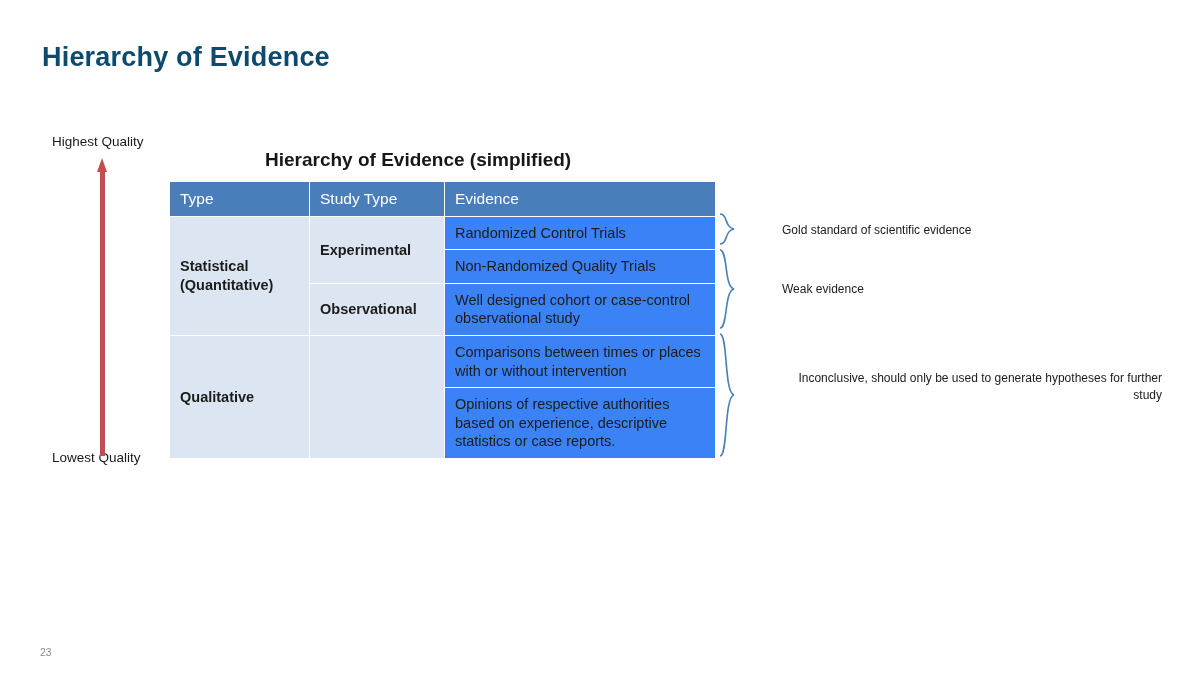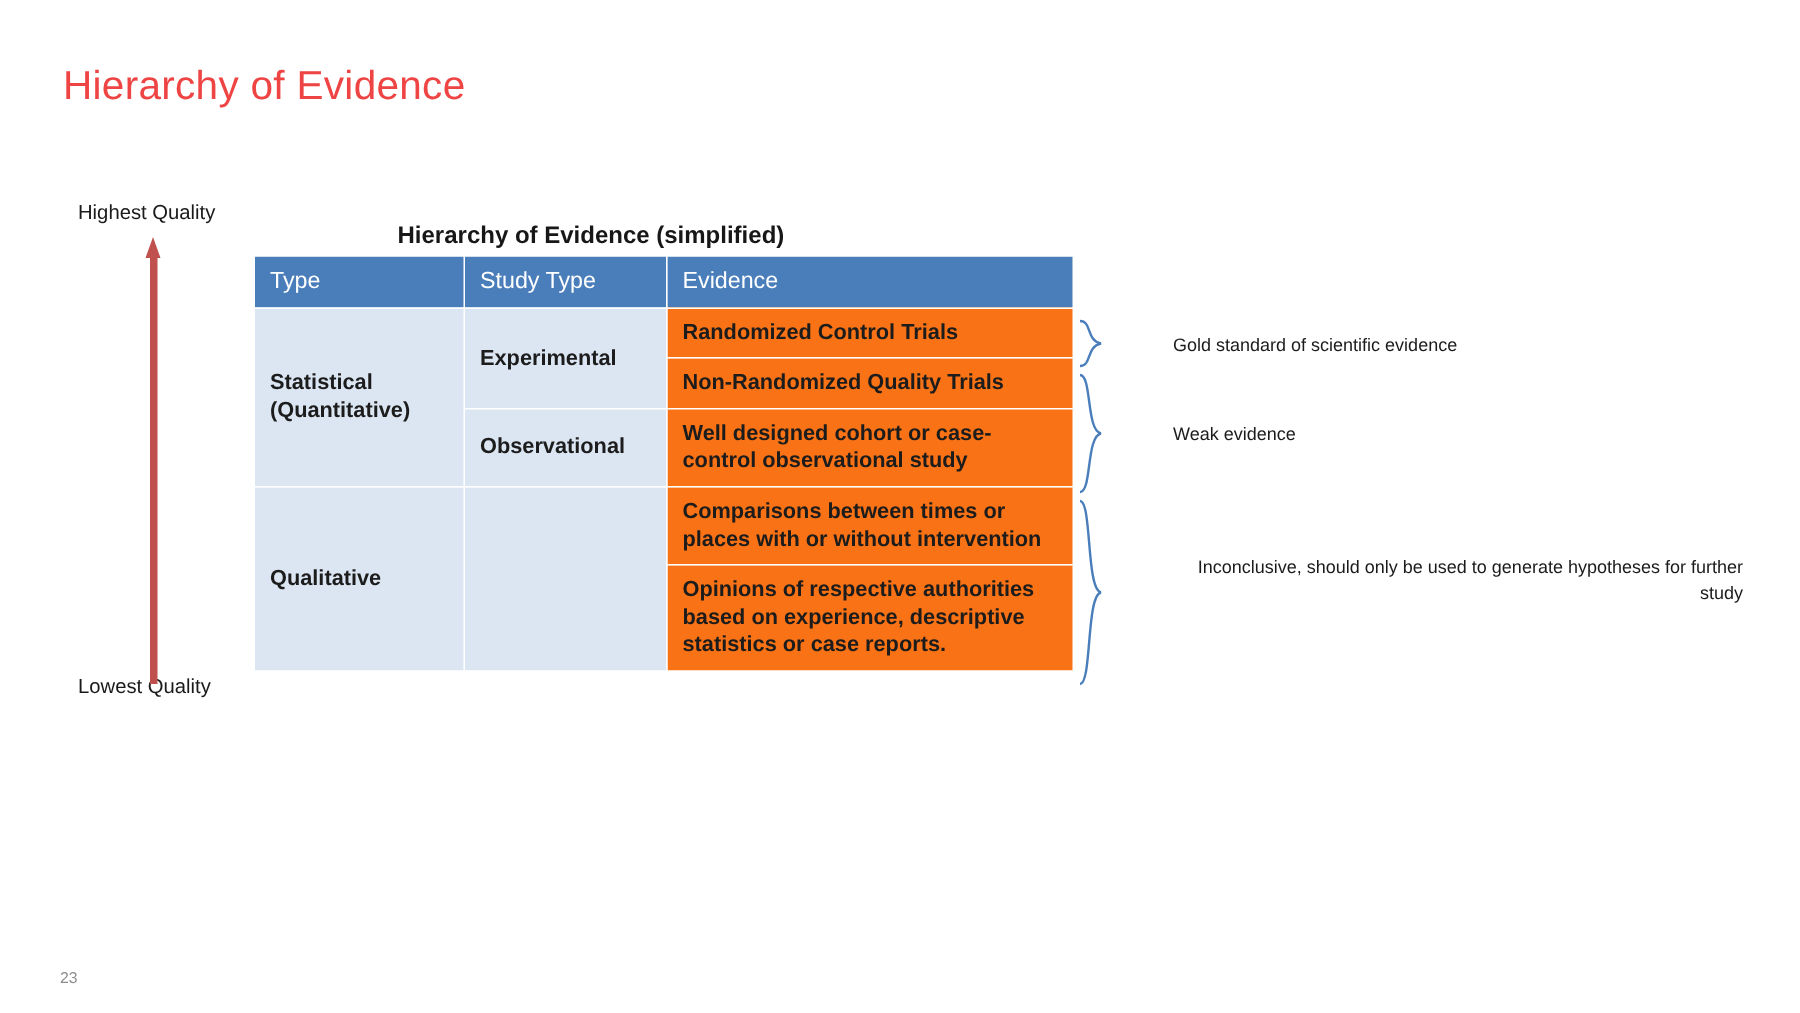--- a/index.html
+++ b/index.html
@@ -15,22 +15,22 @@
     color: #212121;
     overflow: hidden;
   }
 
   
   .slide-title {
     position: absolute;
     left: 42px;
     top: 42px;
     font-size: 27px;
-    font-weight: normal;
-    color: #ef4444;
+    font-weight: bold;
+    color: #0c4a6e;
     letter-spacing: 0.2px;
   }
 
   
   .axis-label {
     position: absolute;
     font-size: 13.5px;
     color: #1a1a1a;
     white-space: nowrap;
   }
@@ -61,30 +61,30 @@
     border-left: 5.5px solid transparent;
     border-right: 5.5px solid transparent;
     border-bottom: 14px solid #c0504d;
   }
 
   
   .table-title {
     position: absolute;
     left: 265px;
     top: 149px;
-    font-size: 16px;
+    font-size: 19px;
     font-weight: bold;
     color: #171717;
     white-space: nowrap;
   }
 
   .evidence-table {
     position: absolute;
     left: 169px;
-    top: 170px;
+    top: 181px;
     width: 546px;
     border-collapse: collapse;
     table-layout: fixed;
   }
   .evidence-table th,
   .evidence-table td {
     border: 1px solid #ffffff;
     vertical-align: middle;
     padding: 7px 10px;
     font-size: 14.5px;
@@ -99,21 +99,21 @@
     text-align: left;
     height: 18px;
     padding-top: 7px;
     padding-bottom: 7px;
   }
   .col-type     { width: 140px; }
   .col-study    { width: 135px; }
   .col-evidence { width: 271px; }
 
   .cell-light  { background: #dce6f2; font-weight: bold; }
-  .cell-lighter{ background: #f97316; font-weight: bold; }
+  .cell-lighter{ background: #3b82f6; }
 
   .cell-type {
     font-size: 15px;
     line-height: 1.3;
   }
   .cell-study {
     font-size: 14.5px;
   }
 
   

